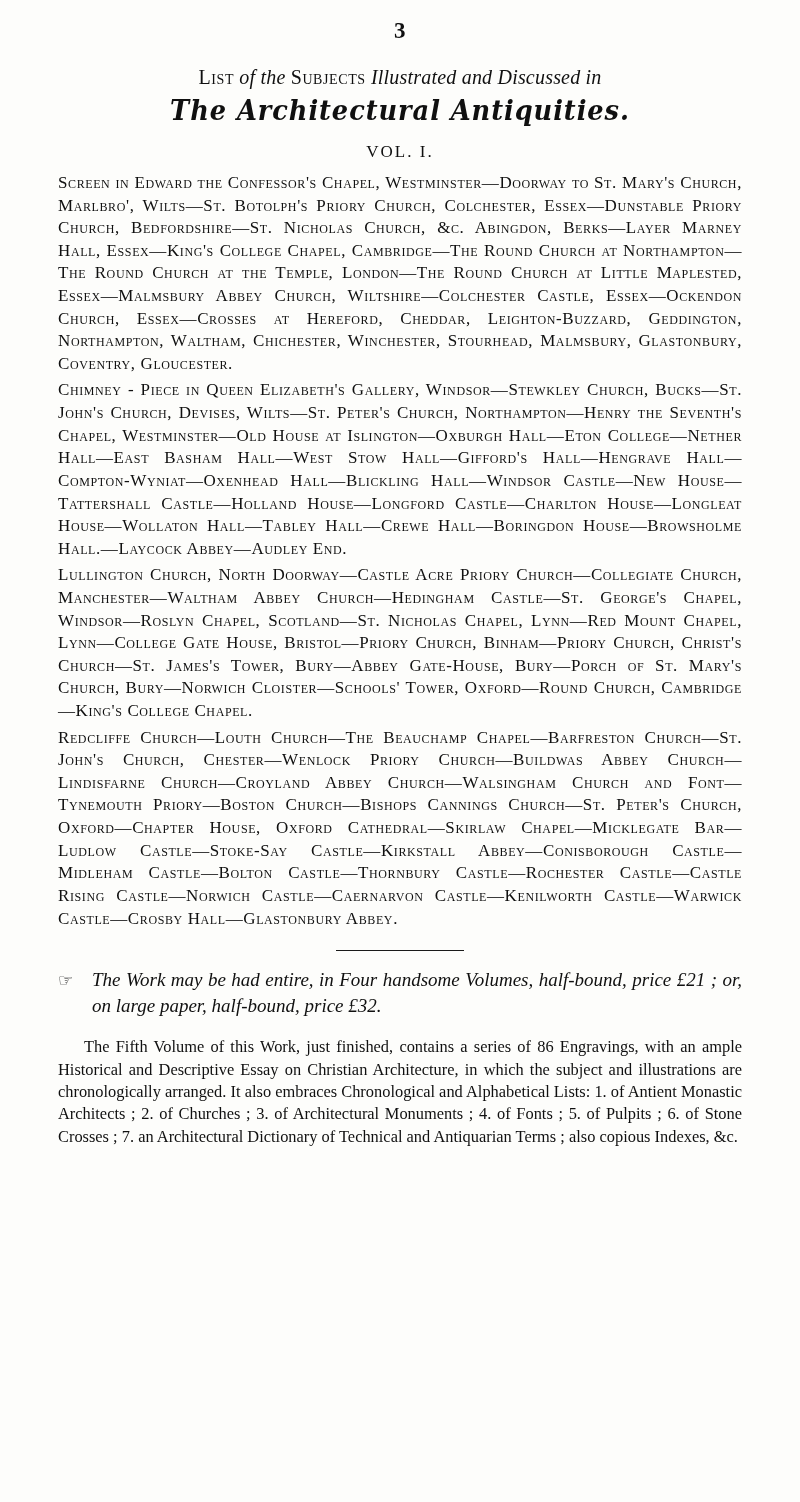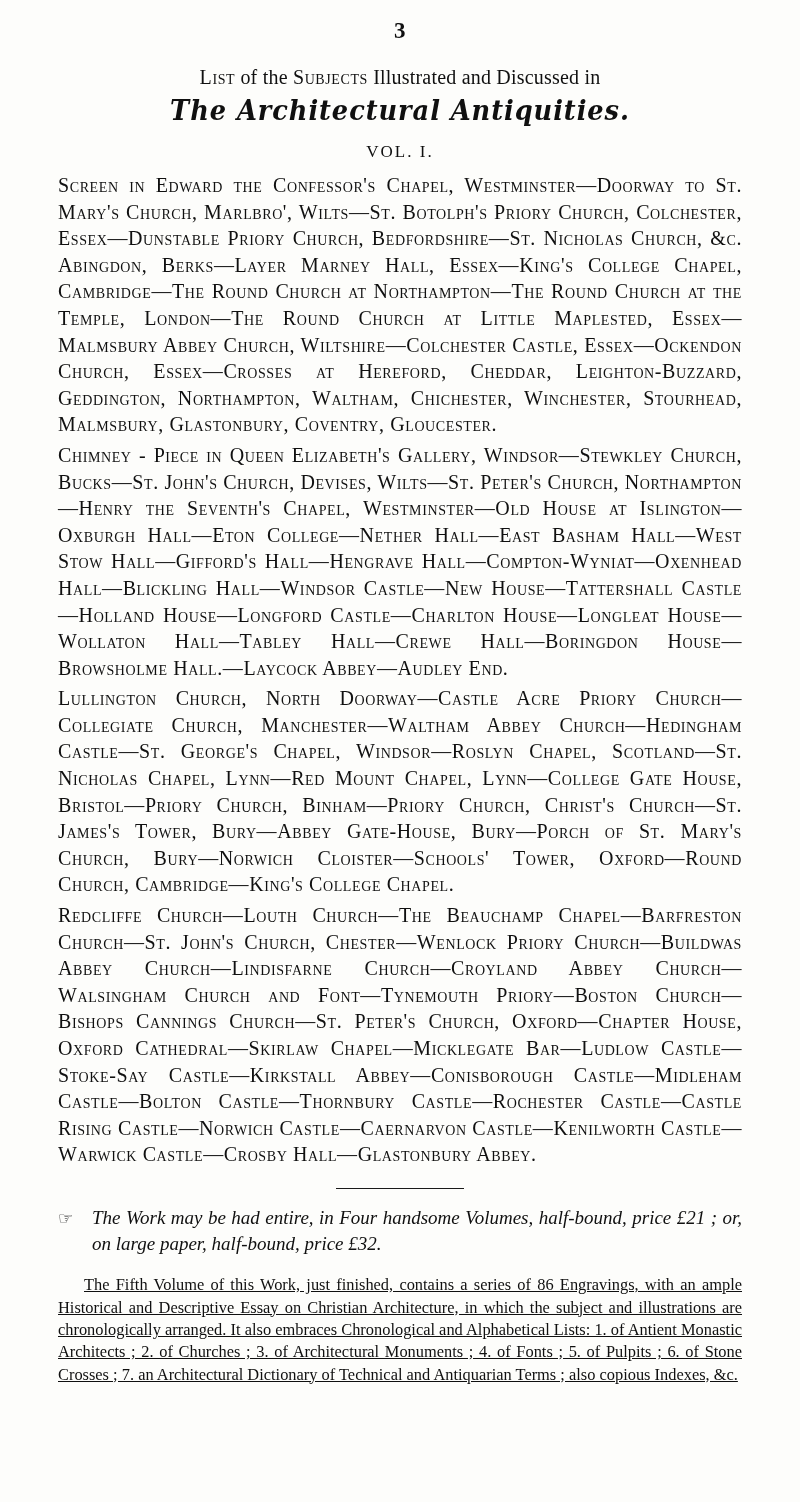--- a/index.html
+++ b/index.html
@@ -39,40 +39,41 @@
     font-size: 20px;
     margin: 0 0 6px 0;
     letter-spacing: 0.2px;
   }
   .sc {
     font-variant: small-caps;
     letter-spacing: 0.6px;
     margin-top: 42px;
   }
   .ital {
+    font-style: italic;
   }
   .blackletter {
     text-align: center;
     font-size: 27px;
     font-weight: bold;
     font-family: "DejaVu Serif", serif;
     font-style: italic;
     letter-spacing: 1px;
     margin: 6px 0 16px 0;
     transform: scaleX(0.95);
   }
   .volhead {
     text-align: center;
     font-size: 17px;
     letter-spacing: 2px;
     margin: 14px 0 10px 0;
     font-variant: small-caps;
   }
   .para {
-    font-size: 20px;
+    font-size: 17px;
     line-height: 1.33;
     text-align: justify;
     text-justify: inter-word;
     margin: 0 0 4px 0;
     hyphens: manual;
   }
   .rule {
     width: 128px;
     height: 1px;
     background: #1a1a1a;
@@ -94,21 +95,20 @@
     font-size: 17px;
     font-style: normal;
     font-family: "DejaVu Sans", sans-serif;
   }
   .body-para {
     font-size: 16.4px;
     line-height: 1.36;
     text-align: justify;
     margin: 0 0 2px 0;
     text-indent: 26px;
-    text-decoration: underline;
   }
 </style>
 </head>
 <body>
 
 <div class="page">
   <div class="content">
 
     <div class="pageno">3</div>
 

